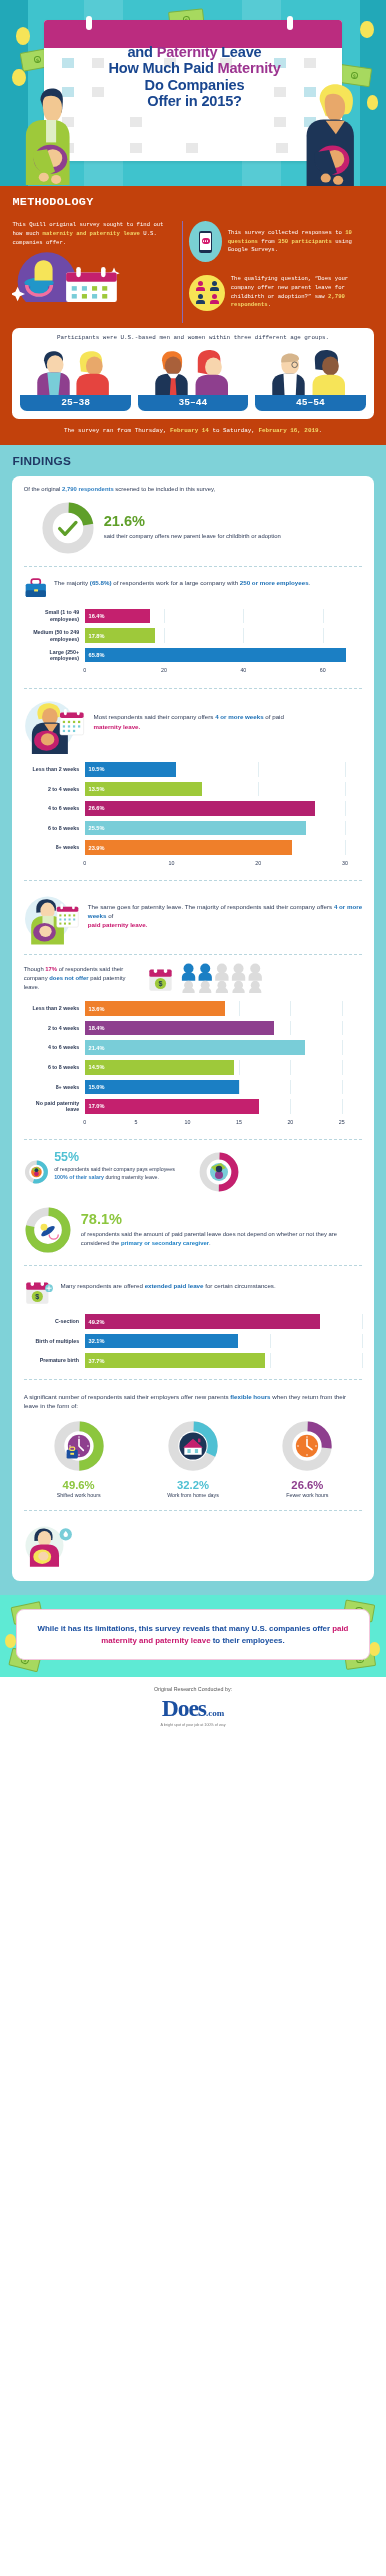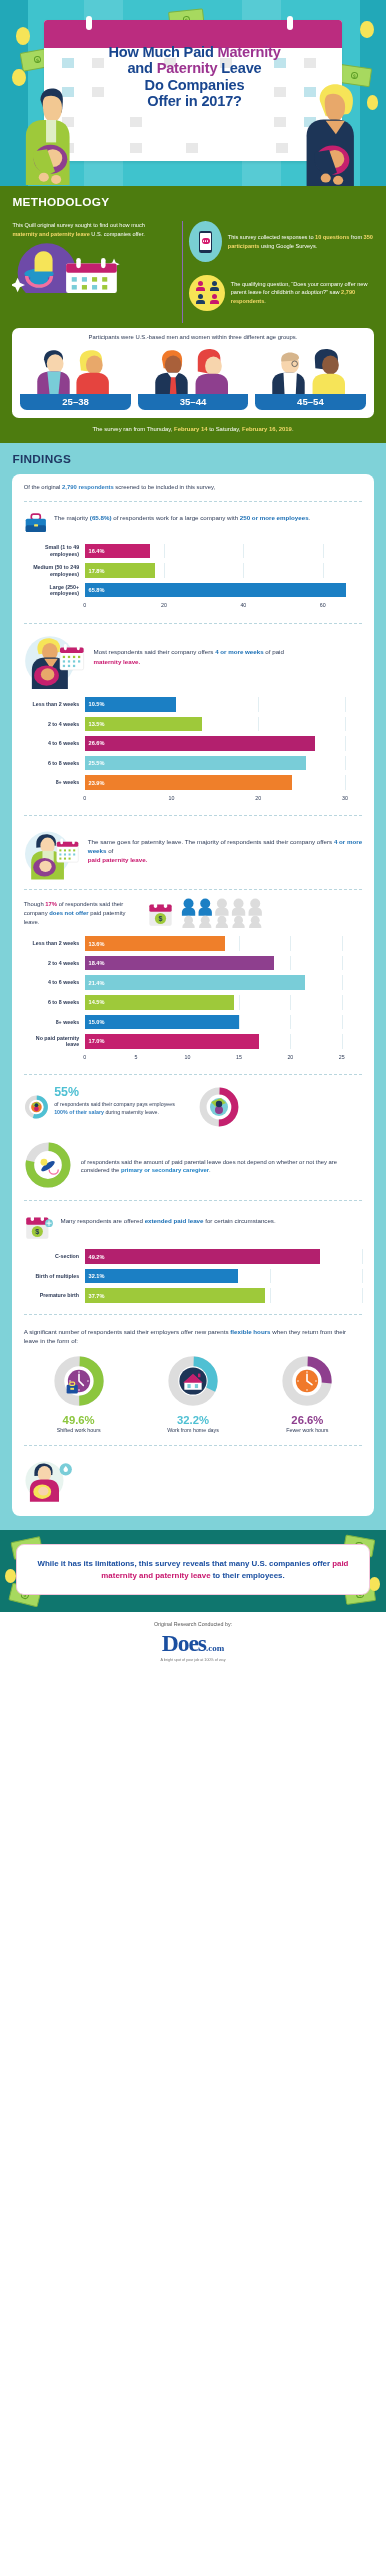--- a/index.html
+++ b/index.html
@@ -44,21 +44,21 @@
     position:absolute; left:51px; top:44px; width:287px; text-align:center;
     font-size:14.6px; line-height:1.12; font-weight:bold; color:#19468f;
     letter-spacing:-0.2px;
   }
   .hero-title .pink { color:#9c3490; }
   
   .person { position:absolute; }
 
   
   .methodology {
-    background:#4d7c0f; padding:9px 12.4px 11.3px 12.4px;
+    background:#c2410c; padding:9px 12.4px 11.3px 12.4px;font-family:Liberation Mono, monospace;
   }
   .sec-title { font-size:11.8px; font-weight:bold; color:#fff; letter-spacing:0.3px; }
   .sec-title.dark { color:#203864; }
   .meth-cols { display:flex; margin-top:12.4px; }
   .meth-left { width:45%; padding-right:7.9px; position:relative; }
   .meth-divider { width:0.6px; background:#8a6bb5; margin:0 6.8px; }
   .meth-right { flex:1; }
   .meth-text { color:#fff; font-size:5.6px; line-height:1.55; }
   .meth-text b { color:#f4d96a; font-weight:bold; }
   .meth-item { display:flex; align-items:center; gap:5.6px; margin-bottom:12.4px; }
@@ -147,21 +147,21 @@
   .flex-pct { font-size:11.3px; font-weight:bold; margin-top:4.5px; }
   .flex-cap { font-size:5.3px; margin-top:1.7px; color:#2d3a56; }
 
   .lact { display:flex; gap:9px; align-items:center; margin-top:2.3px; }
   .lact-pct { font-size:17px; font-weight:bold; color:#c8166d; line-height:1; }
   .lact-sub { font-size:6.2px; line-height:1.5; margin-top:2.8px; }
   .lact-sub b { color:#c8166d; }
 
   
   .conclusion {
-    background:#0f766e; padding:14.6px 15.8px 17px; position:relative; overflow:hidden;
+    background:#5eead4; padding:14.6px 15.8px 17px; position:relative; overflow:hidden;
   }
   .concl-card {
     background:#fff; border:1.7px solid #f2c6dc; border-radius:7.9px;
     padding:12.4px 14.6px; text-align:center; position:relative; z-index:2;
   }
   .concl-text { font-size:7.9px; font-weight:bold; line-height:1.5; color:#1b4fa0; }
   .concl-text .pk { color:#c8166d; }
 
   
   .footer { background:#fff; text-align:center; padding:9px 0 14.6px; }
@@ -222,24 +222,24 @@
         <div class="cal-sq" style="left:223px;top:69px"></div>
         <div class="cal-sq blue" style="left:253px;top:69px"></div>
         <div class="cal-sq" style="left:11.3px;top:95px"></div>
         <div class="cal-sq" style="left:79px;top:95px"></div>
         <div class="cal-sq" style="left:135px;top:95px"></div>
         <div class="cal-sq" style="left:225px;top:95px"></div>
       </div>
     </div>
 
     <div class="hero-title">
+      <div><span>and </span><span class="pink">Paternity</span><span> Leave</span></div>
       <div><span>How Much Paid </span><span class="pink">Maternity</span></div>
-      <div><span>and </span><span class="pink">Paternity</span><span> Leave</span></div>
       <div>Do Companies</div>
-      <div>Offer in 2017?</div>
+      <div>Offer in 2015?</div>
     </div>
 
     <svg class="person" style="left:21.4px;top:83px" width="68" height="102" viewBox="0 0 120 182">
       <path d="M34 30c0-14 12-22 24-20 12 2 16 10 16 20 0 10-2 22-2 22l-8 6-22-4z" fill="#1d3557"></path>
       <path d="M44 24c12-4 26 0 28 14 2 14-2 26-10 30-10 5-20-2-22-14-2-12-4-26 4-30z" fill="#f2c892"></path>
       <path d="M8 182V94c0-18 14-28 30-28h18c20 0 30 12 30 30v86z" fill="#9ec93a"></path>
       <path d="M44 66h18v40H44z" fill="#dfeec4"></path>
       <ellipse cx="52" cy="136" rx="30" ry="26" fill="#8e3f8e"></ellipse>
       <ellipse cx="56" cy="134" rx="17" ry="16" fill="#f2c892"></ellipse>
       <path d="M22 122c-4 20 6 38 26 42l12-6-14-40z" fill="#9ec93a"></path>
@@ -399,20 +399,33 @@
 
   <div class="findings">
     <div class="sec-title dark">FINDINGS</div>
 
     <div class="findings-card">
 
       <div class="intro-line">
         <span>Of the original </span><b>2,790 respondents</b><span> screened to be included in this survey,</span>
       </div>
 
+      <div class="stat-row" style="margin-left:17px">
+        <div class="donut">
+          <svg width="54" height="54" viewBox="0 0 42 42">
+            <circle cx="21" cy="21" r="15.9" fill="none" stroke="#dddddd" stroke-width="8"></circle>
+            <circle cx="21" cy="21" r="15.9" fill="none" stroke="#5f9f29" stroke-width="8" stroke-dasharray="21.6 78.4" stroke-dashoffset="25" transform="rotate(0 21 21)"></circle>
+            <path d="M14.5 21.5l4.2 4.4 8.5-9.2" fill="none" stroke="#5f9f29" stroke-width="2.6" stroke-linecap="round" stroke-linejoin="round"></path>
+          </svg>
+        </div>
+        <div>
+          <div class="big-pct" style="color:#5f9f29">21.6%</div>
+          <div class="stat-sub">said their company offers new parent leave for childbirth or adoption</div>
+        </div>
+      </div>
 
       <div class="hr-dash"></div>
 
       <div class="lead">
         <svg width="23.6" height="22.5" viewBox="0 0 42 40">
           <rect x="13" y="2" width="16" height="10" rx="4" fill="none" stroke="#c4206e" stroke-width="3"></rect>
           <rect x="3" y="10" width="36" height="24" rx="3" fill="#1b7fc4"></rect>
           <rect x="3" y="22" width="36" height="12" rx="3" fill="#13599a"></rect>
           <rect x="18" y="20" width="7" height="4" rx="1" fill="#f6e458"></rect>
         </svg>
@@ -823,20 +836,21 @@
           <svg width="48" height="48" viewBox="0 0 42 42">
             <circle cx="21" cy="21" r="15.9" fill="none" stroke="#dddddd" stroke-width="7.5"></circle>
             <circle cx="21" cy="21" r="15.9" fill="none" stroke="#8cc63e" stroke-width="7.5" stroke-dasharray="78.1 21.9" stroke-dashoffset="25"></circle>
             <circle cx="21" cy="21" r="10.5" fill="#fff"></circle>
             <ellipse cx="21" cy="22" rx="7" ry="2.6" fill="#1b4fa0" transform="rotate(-35 21 22)"></ellipse>
             <circle cx="17.5" cy="18.5" r="3" fill="#f6e458"></circle>
             <path d="M22 25a4 4 0 108 0" fill="none" stroke="#f36fa0" stroke-width="1.2"></path>
           </svg>
         </div>
         <div>
+          <div class="big-pct" style="color:#8cc63e">78.1%</div>
           <div class="stat-sub">
             <span>of respondents said the amount of paid parental leave does not depend on whether or not they are considered the </span><b style="color:#1b7fc4">primary or secondary caregiver</b><span>.</span>
           </div>
         </div>
       </div>
 
       <div class="hr-dash"></div>
 
       <div class="lead">
         <svg width="30" height="29" viewBox="0 0 54 52">

